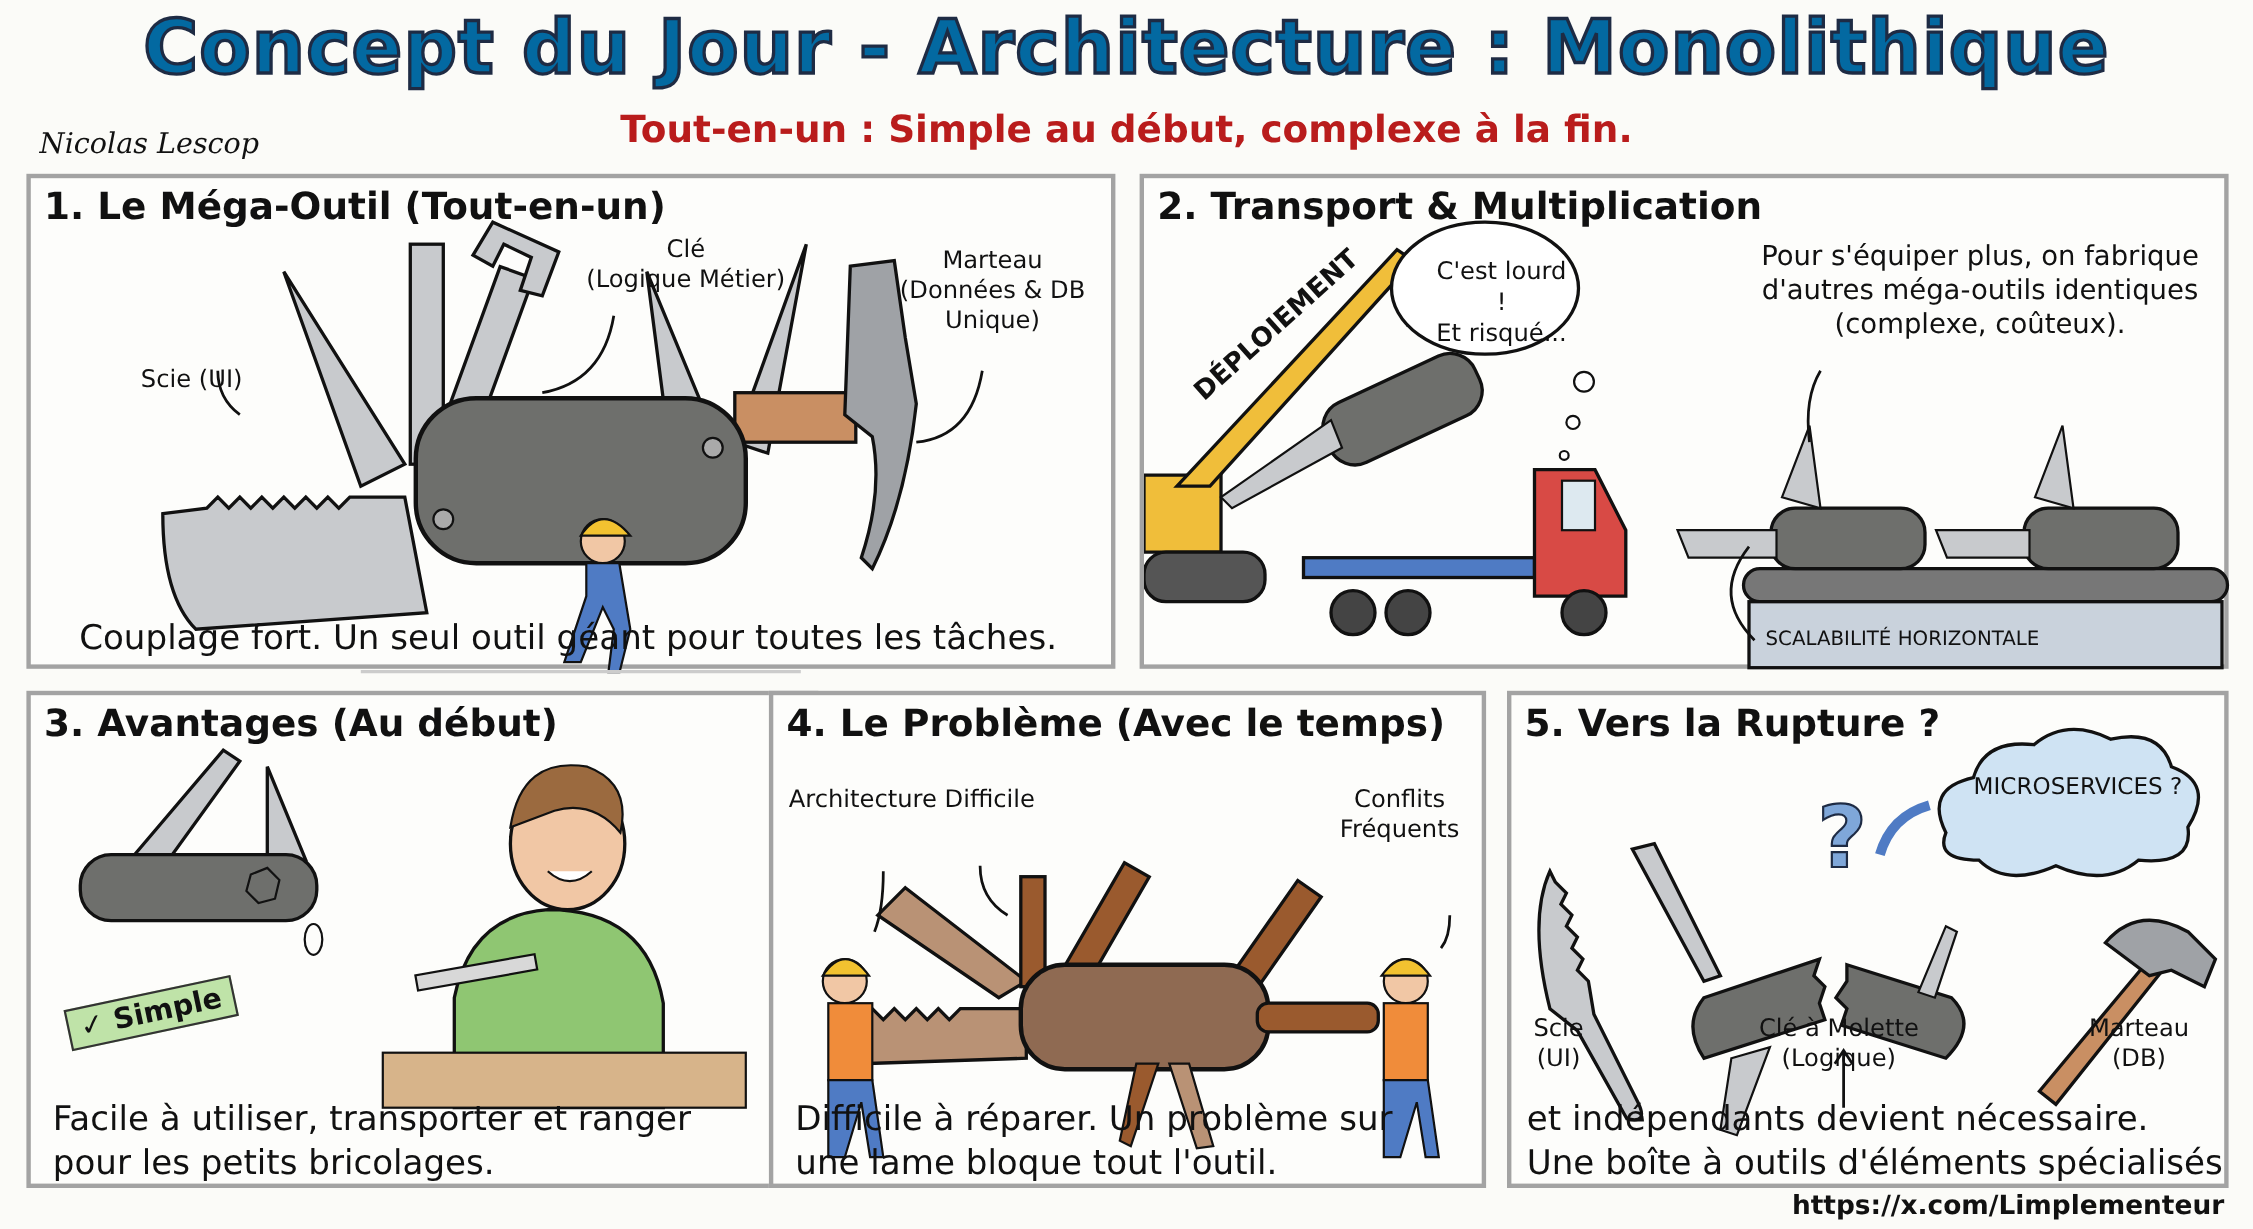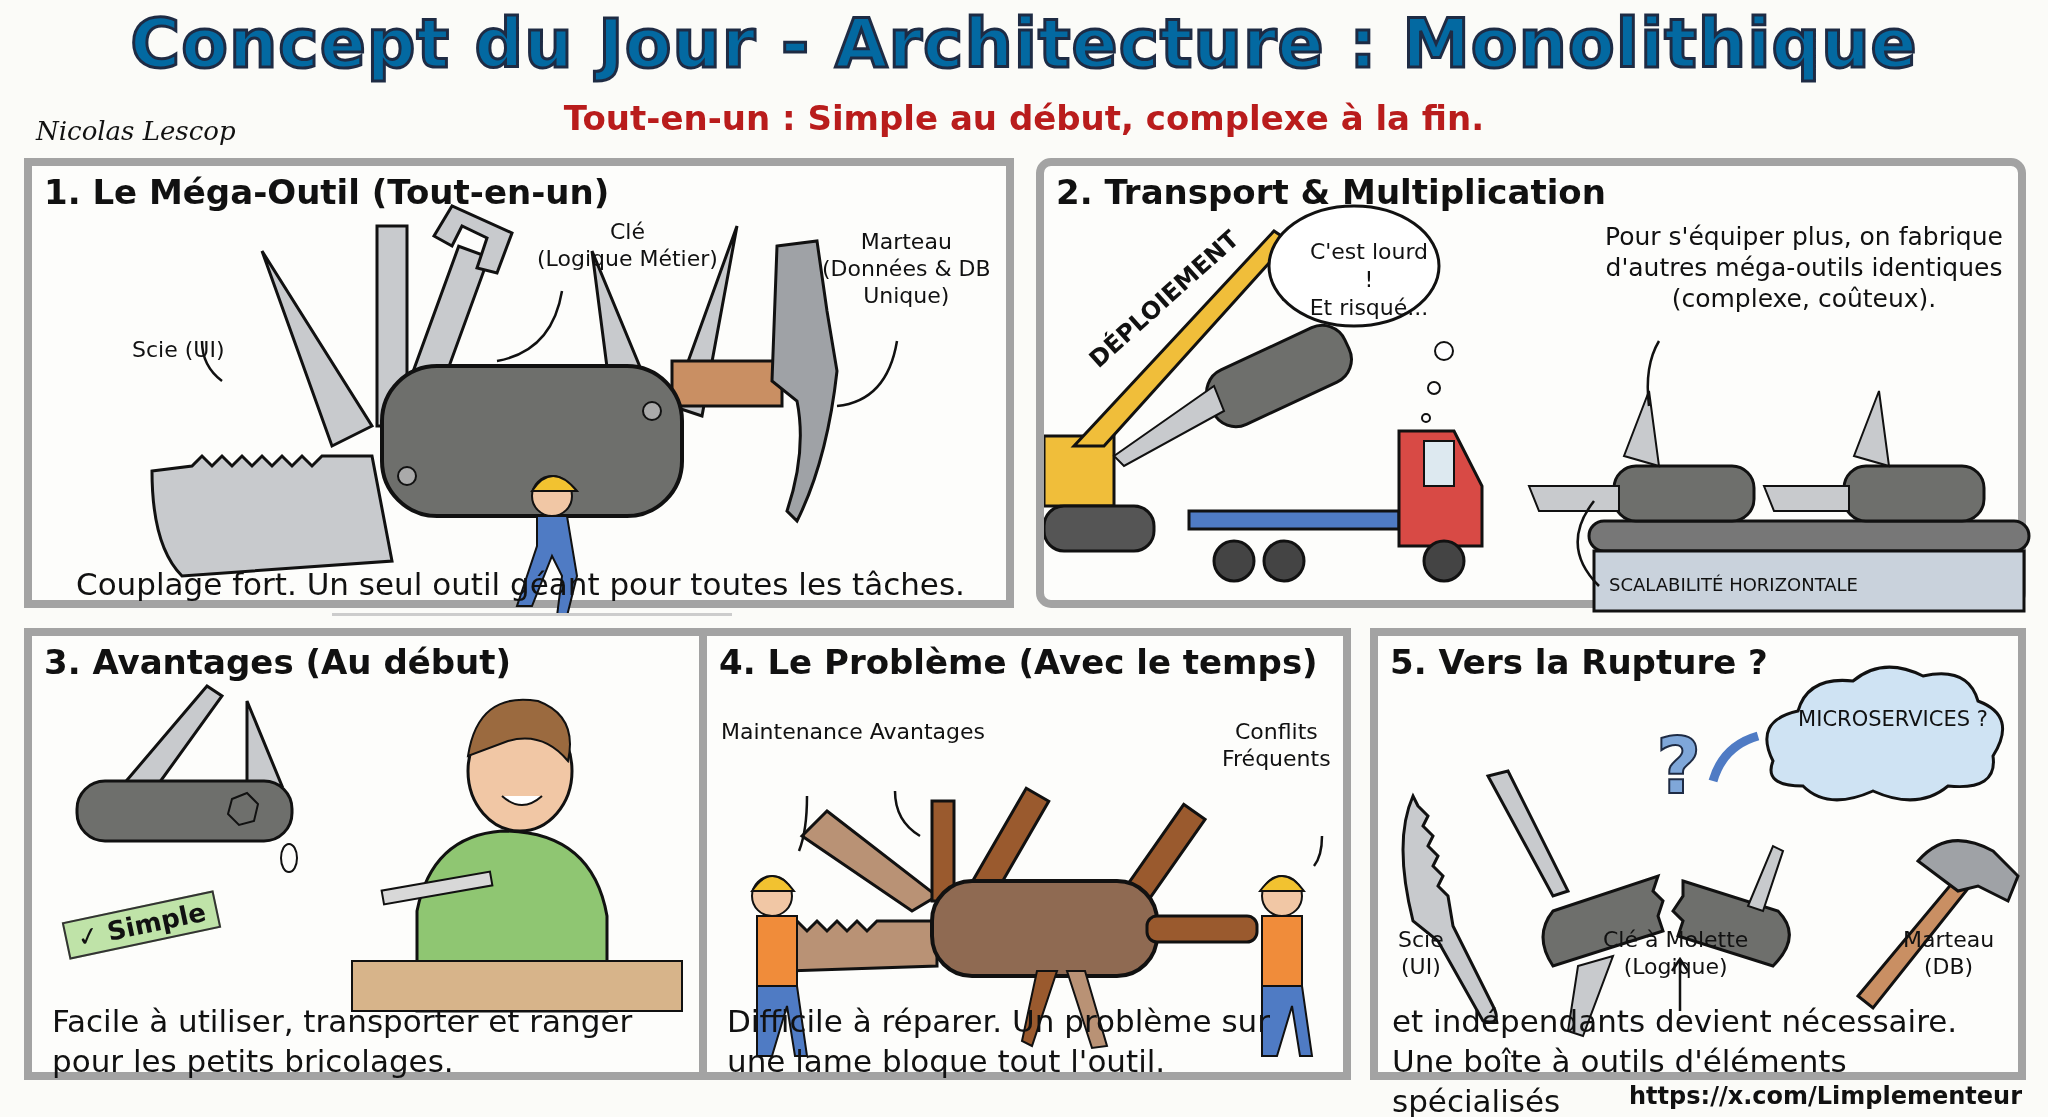--- a/index.html
+++ b/index.html
@@ -1,21 +1,21 @@
 <!DOCTYPE html>
 <html><head>
 <meta charset="utf-8">
 <style>
   html,body{margin:0;padding:0;}
   body{width:2048px;height:1117px;background:#fbfbf8;position:relative;overflow:hidden;font-family:"DejaVu Sans",sans-serif;color:#111;}
   .title{position:absolute;left:0;top:4px;width:2048px;text-align:center;font-family:"DejaVu Sans",sans-serif;font-weight:bold;font-size:68px;color:#0369a1;-webkit-text-stroke:3px #1e2b44;letter-spacing:1px;}
   .subtitle{position:absolute;left:0;top:98px;width:2048px;text-align:center;font-weight:bold;font-size:34px;color:#b91c1c;}
   .author{position:absolute;left:36px;top:116px;font-family:"DejaVu Serif",serif;font-style:italic;font-size:26px;}
   .footer{position:absolute;right:26px;top:1082px;font-weight:bold;font-size:24px;}
-  .panel{position:absolute;border:8px solid #a3a3a3;background:#fdfdfb;box-sizing:border-box;}
+  .panel{position:absolute;border:4px solid #a3a3a3;background:#fdfdfb;box-sizing:border-box;}
   .ptitle{position:absolute;left:12px;top:6px;font-weight:bold;font-size:34px;}
   .caption{position:absolute;font-size:31px;line-height:40px;}
   .label{position:absolute;font-size:22px;text-align:center;line-height:27px;}
   svg{position:absolute;left:0;top:0;}
   .bubble-text{position:absolute;font-size:22px;text-align:center;line-height:28px;}
   .badge{position:absolute;background:#bfe3a8;border:2px solid #333;font-weight:bold;font-size:26px;padding:2px 10px;transform:rotate(-12deg);}
 </style>
 </head>
 <body>
 
@@ -70,21 +70,21 @@
     <div>(Logique Métier)</div>
   </div>
   <div class="label" style="left:790px;top:62px;">
     <div>Marteau</div>
     <div>(Données &amp; DB</div>
     <div>Unique)</div>
   </div>
   <div class="caption" style="left:44px;top:398px;">Couplage fort. Un seul outil géant pour toutes les tâches.</div>
 </div>
 
-<div class="panel" style="left:1036px;top:158px;width:990px;height:450px;border-radius:15px;">
+<div class="panel" style="left:1036px;top:158px;width:990px;height:450px;">
   <div class="ptitle">2. Transport &amp; Multiplication</div>
   <svg width="990" height="450">
     <g>
       <polygon points="0,270 70,270 70,340 0,340" fill="#f0be3a" stroke="#111" stroke-width="3"></polygon>
       <polygon points="30,280 60,280 245,75 230,65" fill="#f0be3a" stroke="#111" stroke-width="3"></polygon>
       <rect x="0" y="340" width="110" height="45" rx="20" fill="#555" stroke="#111" stroke-width="3"></rect>
       <line x1="240" y1="70" x2="240" y2="135" stroke="#111" stroke-width="3"></line>
     </g>
     <g>
         <rect x="160" y="180" width="150" height="60" rx="25" fill="#6e6f6c" stroke="#111" stroke-width="3" transform="rotate(-25 235 210)"></rect>
@@ -183,21 +183,21 @@
     <g>
         <circle cx="575" cy="260" r="20" fill="#f1c7a5" stroke="#111" stroke-width="2"></circle>
         <path d="M553,255 q22,-30 44,0 z" fill="#f2c230" stroke="#111" stroke-width="2"></path>
         <rect x="555" y="280" width="40" height="70" fill="#f08c3a" stroke="#111" stroke-width="2"></rect>
         <path d="M555,350 h40 l10,70 h-12 l-8,-50 l-15,50 h-15 z" fill="#4f7bc4" stroke="#111" stroke-width="2"></path>
       </g>
     <path d="M100,160 q0,35 -8,55" fill="none" stroke="#111" stroke-width="2.5"></path>
     <path d="M188,155 q0,30 25,45" fill="none" stroke="#111" stroke-width="2.5"></path>
     <path d="M615,200 q0,20 -8,30" fill="none" stroke="#111" stroke-width="2.5"></path>
   </svg>
-  <div class="label" style="left:14px;top:82px;">Maintenance Avantages</div>
+  <div class="label" style="left:14px;top:82px;">Architecture Difficile</div>
   <div class="label" style="left:515px;top:82px;">
     <div>Conflits</div>
     <div>Fréquents</div>
   </div>
   <div class="caption" style="left:20px;top:365px;">
     <div>Difficile à réparer. Un problème sur</div>
     <div>une lame bloque tout l'outil.</div>
   </div>
 </div>
 

